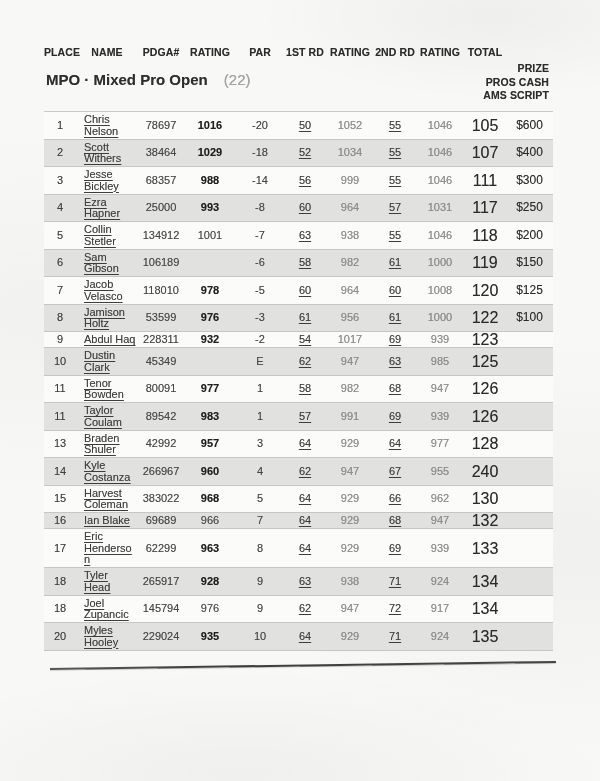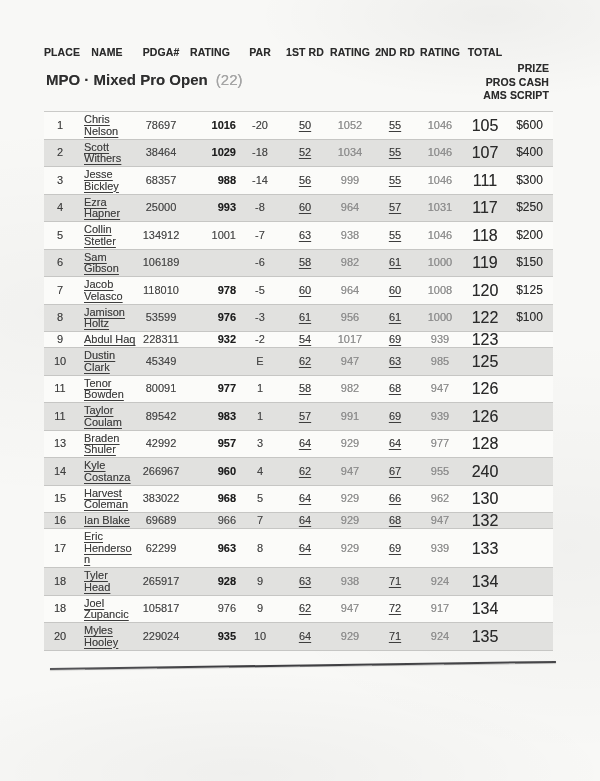--- a/index.html
+++ b/index.html
@@ -32,21 +32,21 @@
   .prize-stack{
     position:absolute;top:16px;right:4px;text-align:right;
     white-space:nowrap;line-height:13.5px;
   }
 
   
   .section-title{
     margin:12px 0 0 46px;
     font-size:15px;line-height:18px;font-weight:bold;color:#2e2e2e;
   }
-  .section-title .count{font-weight:normal;color:var(--title-count,#a5a5a5);margin-left:4px;}
+  .section-title .count{font-weight:normal;color:var(--title-count,#a5a5a5);margin-left:12px;}
 
   
   .res-table{margin:22px 0 0 44px;width:509px;}
   .res-table td{
     border-bottom:1px solid #c6c6c4;
     padding:2px 0 1.5px 0;
     font-size:11px;line-height:11.5px;
     vertical-align:middle;text-align:center;
     color:#464646;
   }
@@ -58,21 +58,21 @@
     text-align:left;padding-left:8px;padding-right:2px;
     overflow-wrap:break-word;word-wrap:break-word;
   }
   .lnk{
     color:var(--link-text,#3d3d3d);
     text-decoration:underline;
     text-underline-offset:1.5px;
     text-decoration-thickness:0.8px;
     cursor:pointer;
   }
-  td.c-rating{color:#4a4a4a;text-align:right;}
+  td.c-rating{color:#4a4a4a;}
   td.c-rating.b{font-weight:bold;color:#1e1e1e;}
   td.c-rdrating{color:var(--muted-rating,#8f8f8f);}
   td.c-total{color:#2a2a2a;font-size:16px;}
   td.c-prize{color:#2c2c2c;font-size:12px;}
   td.c-place{color:#3f3f3f;}
 
   
   .footer-rule{
     margin:17px 0 0 50px;width:506px;height:2.4px;
     background:linear-gradient(to right,#57575a,#3c3c3f 35%,#47474a);
@@ -372,21 +372,21 @@
       <td class="c-rd"><span class="lnk">63</span></td>
       <td class="c-rdrating">938</td>
       <td class="c-rd"><span class="lnk">71</span></td>
       <td class="c-rdrating">924</td>
       <td class="c-total">134</td>
       <td class="c-prize"></td>
     </tr>
         <tr>
       <td class="c-place">18</td>
       <td class="c-name"><span class="lnk">Joel Zupancic</span></td>
-      <td class="c-pdga">105817</td>
+      <td class="c-pdga">145794</td>
       <td class="c-rating">976</td>
       <td class="c-par">9</td>
       <td class="c-rd"><span class="lnk">62</span></td>
       <td class="c-rdrating">947</td>
       <td class="c-rd"><span class="lnk">72</span></td>
       <td class="c-rdrating">917</td>
       <td class="c-total">134</td>
       <td class="c-prize"></td>
     </tr>
         <tr class="alt">

